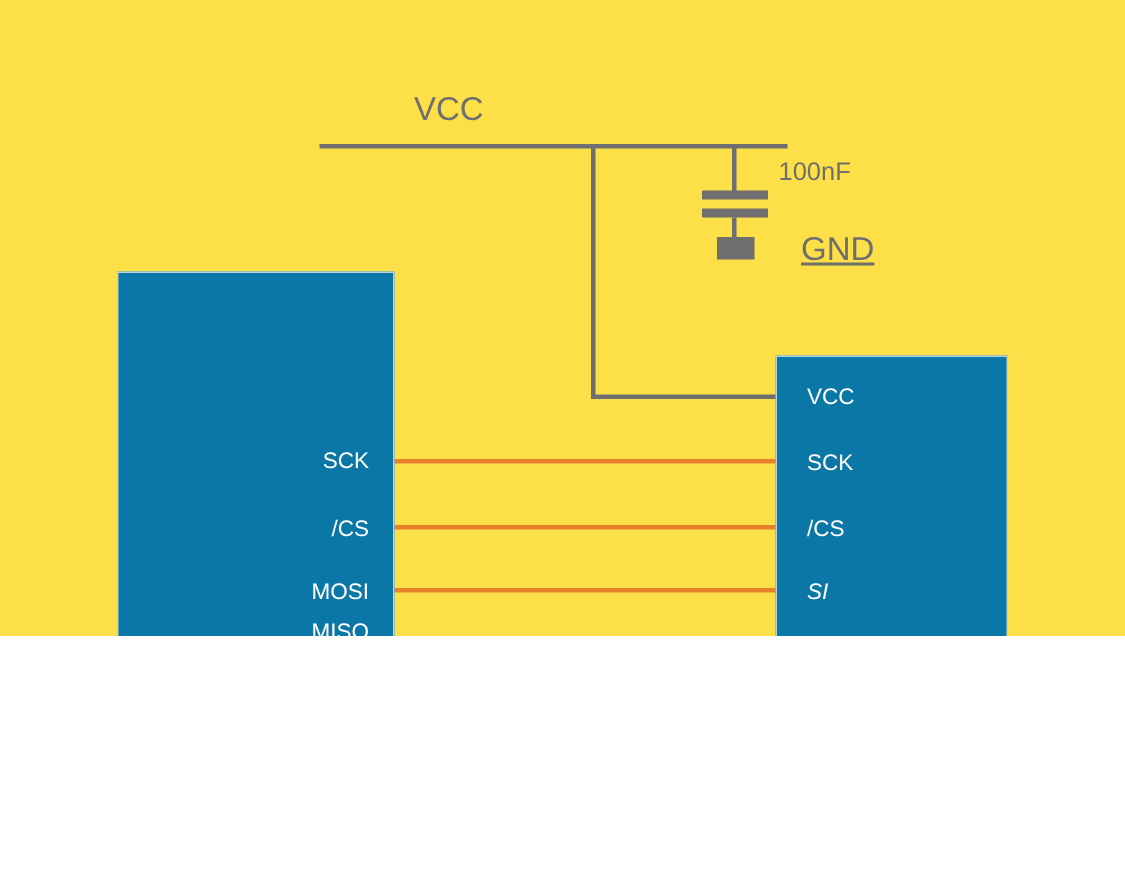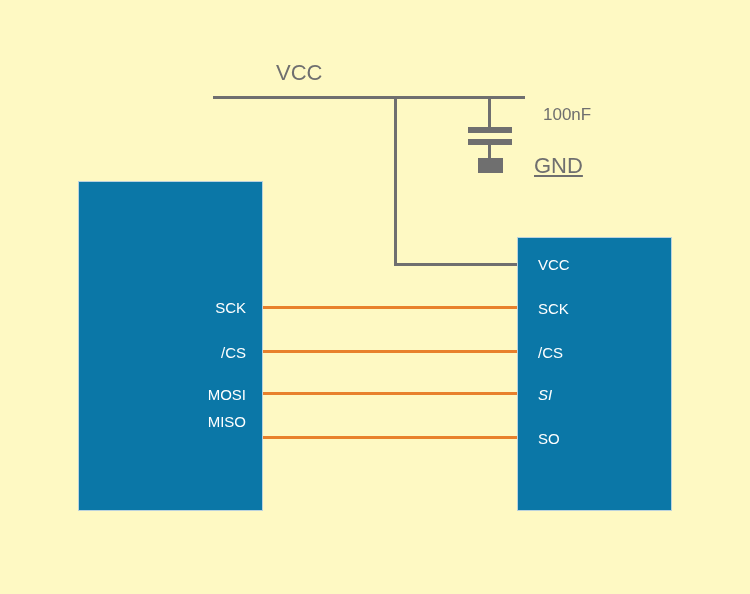--- a/index.html
+++ b/index.html
@@ -4,22 +4,22 @@
 <style>
   html, body {
     margin: 0;
     padding: 0;
     background: #ffffff;
     font-family: "Liberation Sans", sans-serif;
   }
   .canvas {
     position: relative;
     width: 750px;
-    height: 594px;
-    background: #fef9c3;
+    height: 424px;
+    background: #fde047;
     overflow: hidden;
   }
   .abs { position: absolute; }
 
   
   .gray-line { background: #6f6f6f; }
 
   
   .signal-wire {
     background: #e8812c;
@@ -33,21 +33,20 @@
     color: #6f6f6f;
     font-size: 22px;
     line-height: 24px;
     white-space: nowrap;
   }
   .cap-label {
     color: #6f6f6f;
     font-size: 17px;
     line-height: 20px;
     white-space: nowrap;
-    margin-left: 24px;
   }
 
   
   .chip {
     background: #0b77a7;
     border: 1px solid #bad2dd;
     box-sizing: border-box;
   }
   .pin-label {
     position: absolute;

